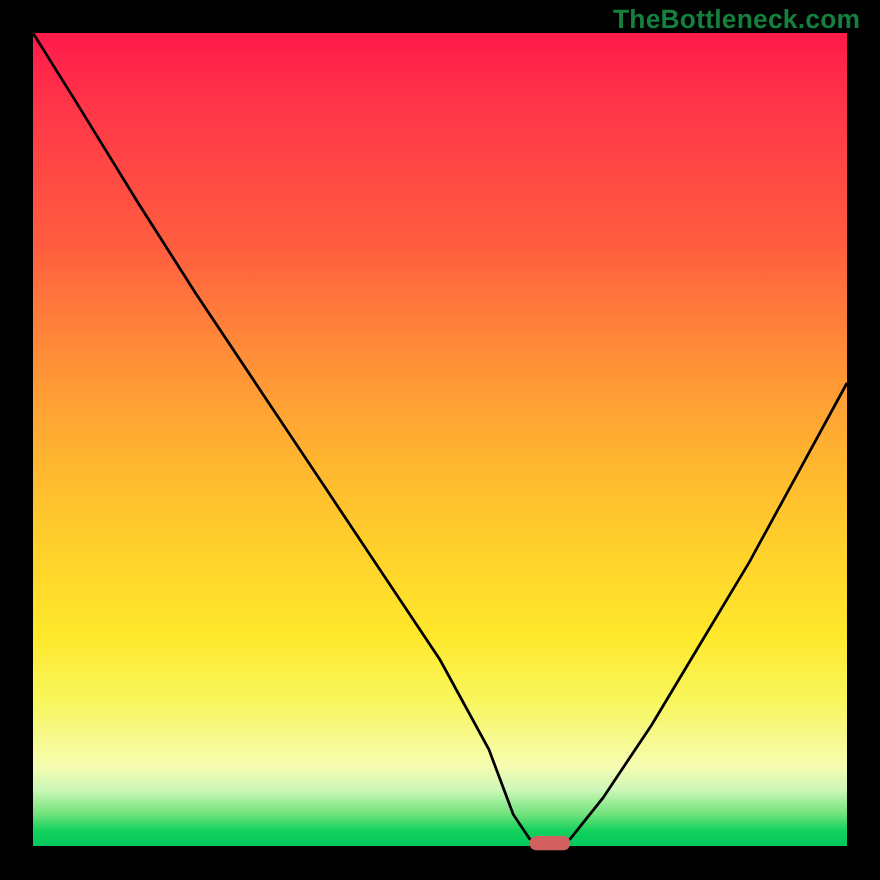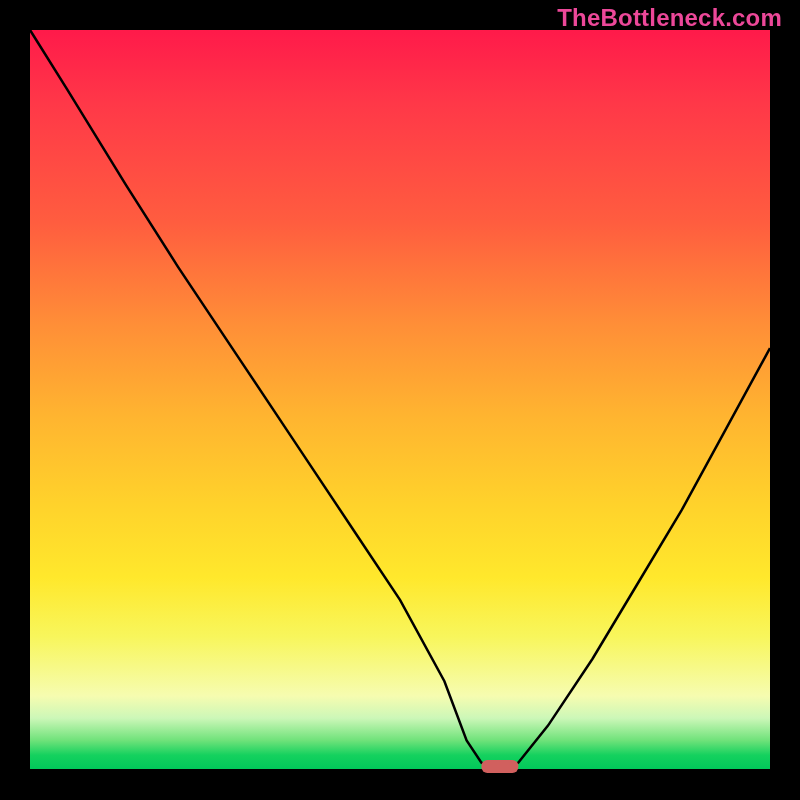--- a/index.html
+++ b/index.html
@@ -14,21 +14,21 @@
   .outer {
     position: relative;
     width: 800px;
     height: 800px;
     background: #000;
   }
   .watermark {
     position: absolute;
     top: 4px;
     right: 18px;
-    color: #ec4899;
+    color: #15803d;
     font-size: 24px;
     font-weight: 600;
     letter-spacing: 0.2px;
   }
   .plot-wrap {
     position: absolute;
     left: 30px;
     top: 30px;
     width: 740px;
     height: 740px;

